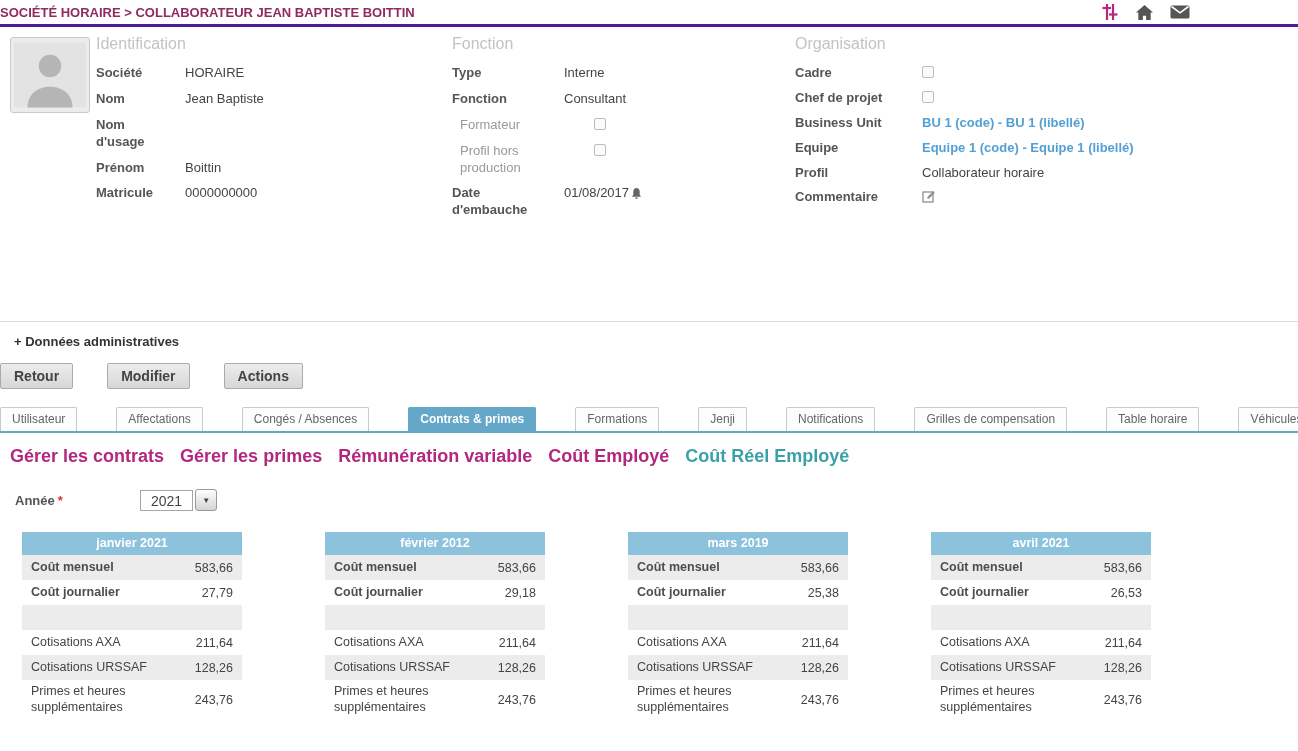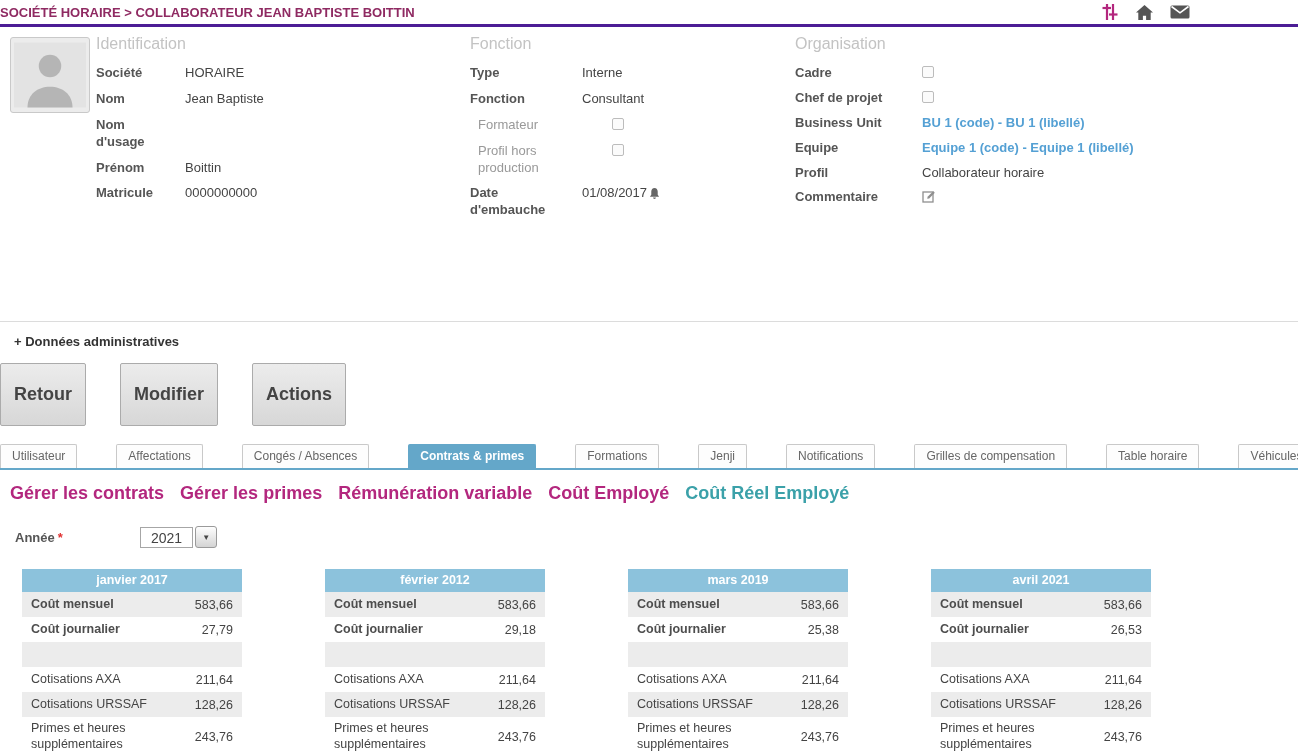--- a/index.html
+++ b/index.html
@@ -13,41 +13,41 @@
   .breadcrumb { font-weight:bold; font-size:13px; color:var(--accent-dark,#8f2a62); }
   .topbar-icons { display:flex; align-items:center; gap:16px; padding-right:108px; }
   .icon-btn { cursor:pointer; display:inline-flex; align-items:center; }
   
   .profile { position:relative; height:276px; }
   .avatar { position:absolute; left:10px; top:10px; width:80px; height:76px;
             border:1px solid #c9c9c9; border-radius:3px; background:#ececec; padding:3px; }
   .avatar svg { width:100%; height:100%; display:block; }
   .col { position:absolute; top:8px; }
   #col-ident    { left:96px;  width:340px; }
-  #col-fonction { left:470px; width:335px; }
+  #col-fonction { left:452px; width:335px; }
   #col-org      { left:795px; width:470px; }
   .col-title { color:#c3c3c3; font-size:16px; margin-bottom:12px; }
   .frow { display:flex; margin-bottom:9px; line-height:1.3; align-items:flex-start; }
   #col-org .frow { margin-bottom:8px; }
   .flabel { font-weight:bold; color:#555; flex:none; }
   #col-ident .flabel    { width:64px;  margin-right:25px; }
   #col-fonction .flabel { width:104px; margin-right:8px; }
   #col-org .flabel      { width:120px; margin-right:7px; }
   .sublabel { font-weight:normal; color:#999; padding-left:8px; }
   .fvalue { color:#444; display:inline-flex; align-items:center; gap:2px; }
   .link { color:var(--link-blue,#54a0d4); font-weight:bold; text-decoration:none; cursor:pointer; }
   .checkbox { width:12px; height:12px; border:1px solid #bcbcbc; background:#fbfbfb;
               display:inline-block; border-radius:2px; margin-top:1px; cursor:pointer; flex:none; }
   .frow.sub .checkbox { margin-left:30px; }
   
   .admin-bar { border-top:1px solid #dcdcdc; margin-top:18px; padding:12px 0 0 14px;
                font-weight:bold; color:#333; font-size:13px; cursor:pointer; }
   .actions-row { margin-top:14px; display:flex; gap:34px; }
   .btn { background:linear-gradient(#ececec,#d7d7d7); border:1px solid #ababab; border-radius:2px;
-         padding:20px 13px; font-weight:bold; color:#444; font-size:18px; cursor:pointer;
+         padding:4px 13px; font-weight:bold; color:#444; font-size:14px; cursor:pointer;
          font-family:inherit; }
   
   .tabs { display:flex; margin-top:18px; border-bottom:2px solid var(--tab-active,#64a7c9);
           align-items:flex-end;gap:36px; }
   .tab { border:1px solid #c9c9c9; border-bottom:none; background:#fdfdfd; padding:4px 11px 5px;
          font-size:12px; color:#666; margin-right:3px; border-radius:2px 2px 0 0; cursor:pointer;
          white-space:nowrap; }
   .tab.active { background:var(--tab-active,#64a7c9); color:#fff; font-weight:bold;
                 border-color:var(--tab-active,#64a7c9); }
   
@@ -239,21 +239,21 @@
     <span>Année</span><span class="required">*</span>
   </span>
   <span class="combo">
     <span class="combo-value">2021</span>
     <span class="combo-btn">▼</span>
   </span>
 </div>
 
 <div class="months" id="month-cards">
     <div class="month-card">
-      <div class="month-header">janvier 2017</div>
+      <div class="month-header">janvier 2021</div>
       <div class="mrow">
         <span class="mlabel">Coût mensuel</span>
         <span class="mvalue">583,66</span>
       </div>
       <div class="mrow">
         <span class="mlabel">Coût journalier</span>
         <span class="mvalue">27,79</span>
       </div>
       <div class="mrow">
         <span class="mlabel"></span>

